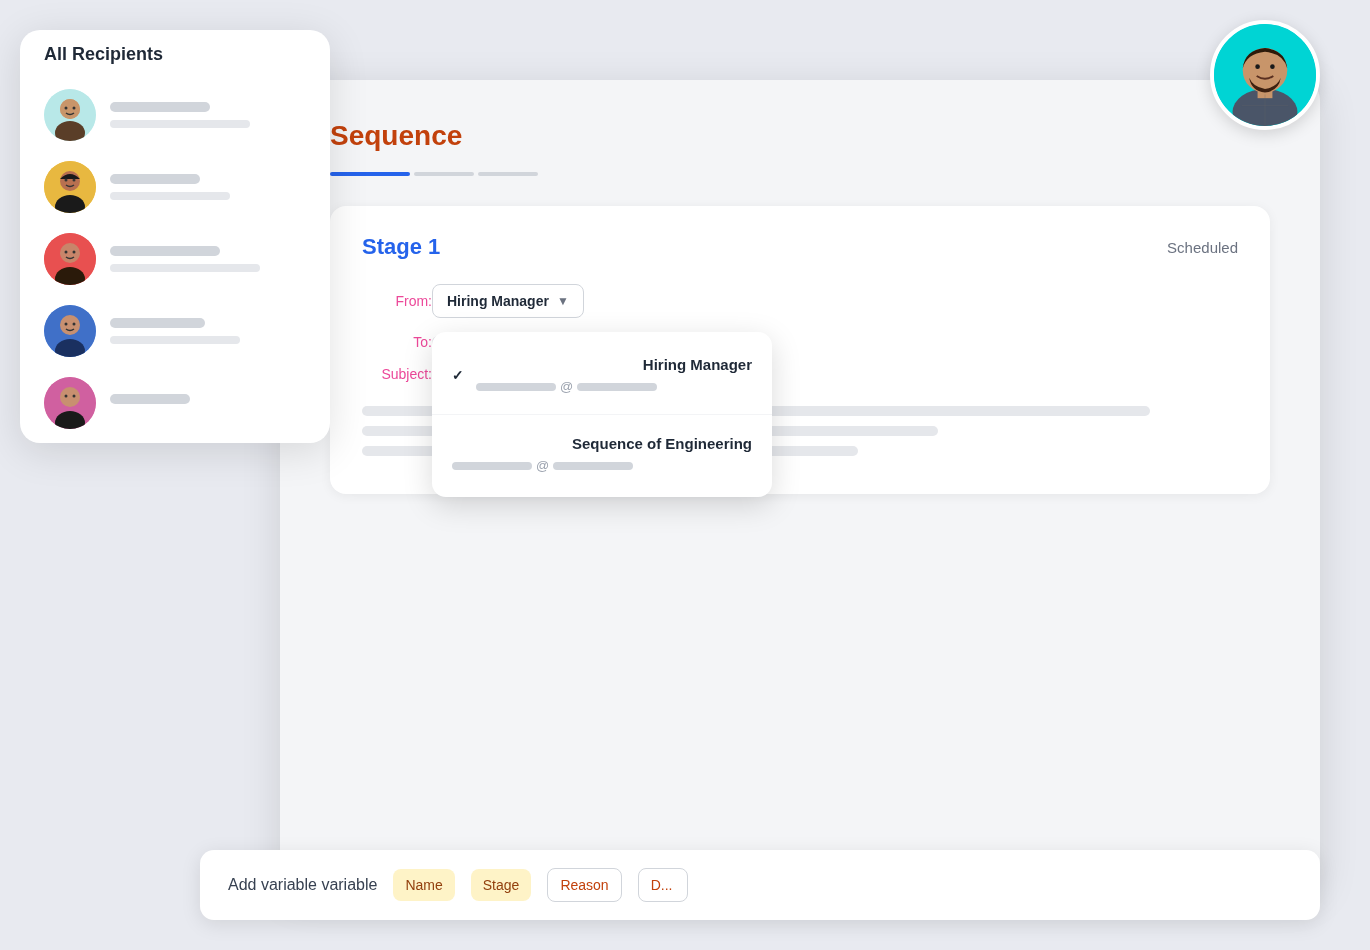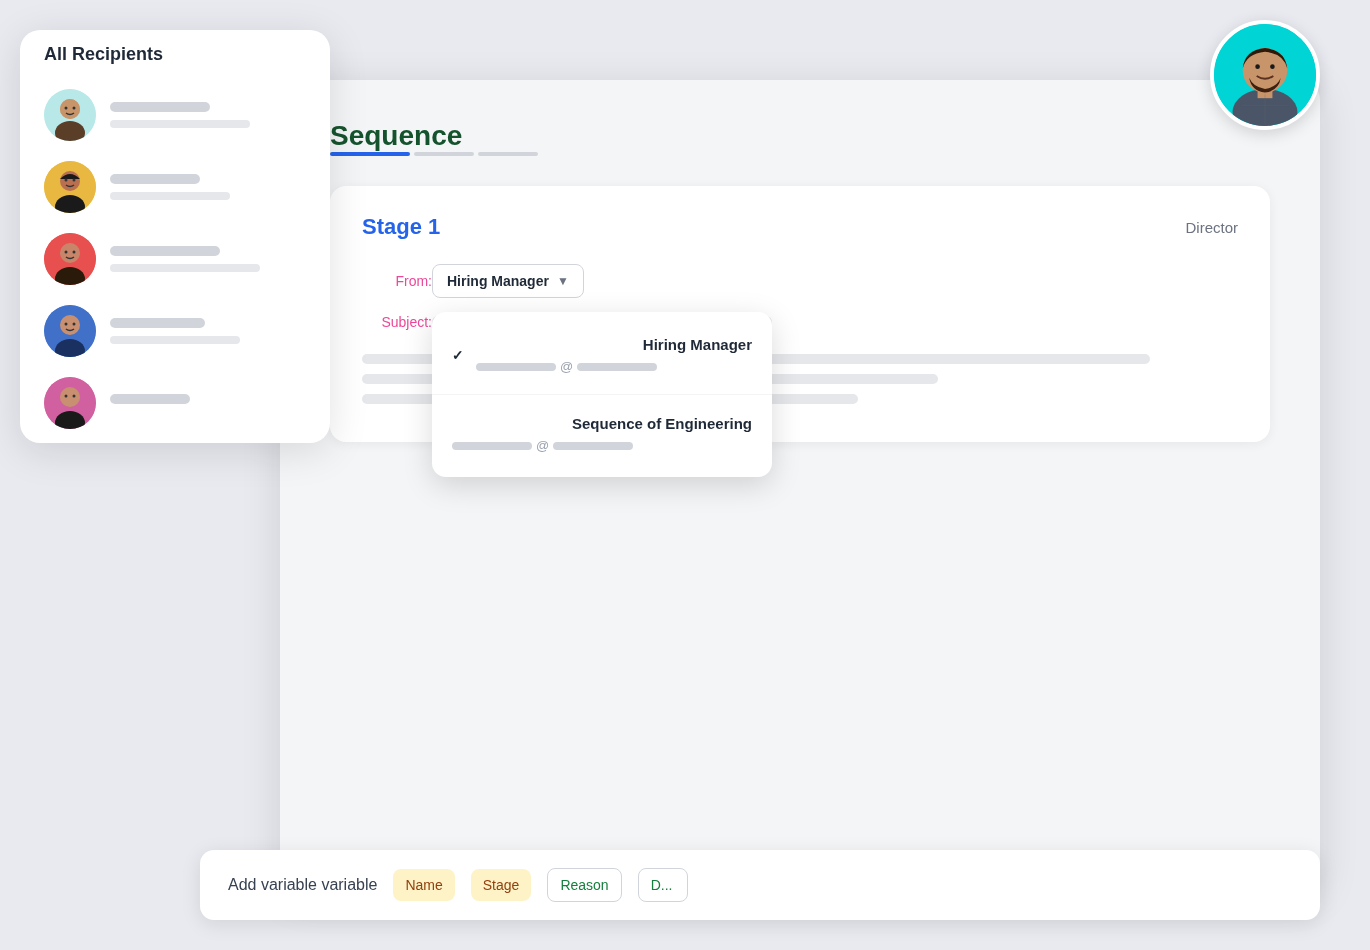--- a/index.html
+++ b/index.html
@@ -31,21 +31,22 @@
     }
 
     .main-card-inner {
       padding: 40px 50px;
       position: relative;
     }
 
     .sequence-title {
       font-size: 28px;
       font-weight: 700;
-      color: #14532d;
+      color: #c2410c;
+      margin-bottom: 20px;
     }
 
     
     .tab-bar {
       display: flex;
       gap: 4px;
       margin-bottom: 30px;
     }
     .tab-active {
       background: #2563eb;
@@ -260,21 +261,21 @@
     }
 
     .var-tag-yellow {
       background: #fef3c7;
       color: #92400e;
     }
 
     .var-tag-outline {
       background: #fff;
       border: 1px solid #d1d5db;
-      color: #15803d;
+      color: #c2410c;
     }
 
     
     .recipients-panel {
       position: absolute;
       top: 30px;
       left: 20px;
       width: 310px;
       background: #fff;
       border-radius: 20px;
@@ -361,21 +362,21 @@
 
       <div class="tab-bar">
         <div class="tab-active"></div>
         <div class="tab-inactive"></div>
         <div class="tab-inactive"></div>
       </div>
 
       <div class="stage-card">
         <div class="stage-header">
           <div class="stage-title">Stage 1</div>
-          <div class="stage-status">Director</div>
+          <div class="stage-status">Scheduled</div>
         </div>
 
         <div class="field-row" style="position:relative;">
           <div class="field-label">From:</div>
           <div class="from-dropdown">
             <span>Hiring Manager</span>
             <span class="dropdown-arrow">▼</span>
           </div>
 
           <div class="dropdown-popup">
@@ -400,20 +401,24 @@
                 <div class="dropdown-item-email">
                   <div class="email-skeleton"></div>
                   <span class="email-at">@</span>
                   <div class="email-skeleton"></div>
                 </div>
               </div>
             </div>
           </div>
         </div>
 
+        <div class="field-row">
+          <div class="field-label">To:</div>
+          <div class="skeleton-bar skeleton-medium"></div>
+        </div>
 
         <div class="field-row">
           <div class="field-label">Subject:</div>
           <div class="skeleton-bar skeleton-xlong"></div>
         </div>
 
         <div class="content-skeletons">
           <div class="skeleton-line" style="width: 90%;"></div>
 
           <div class="skeleton-with-highlight">

